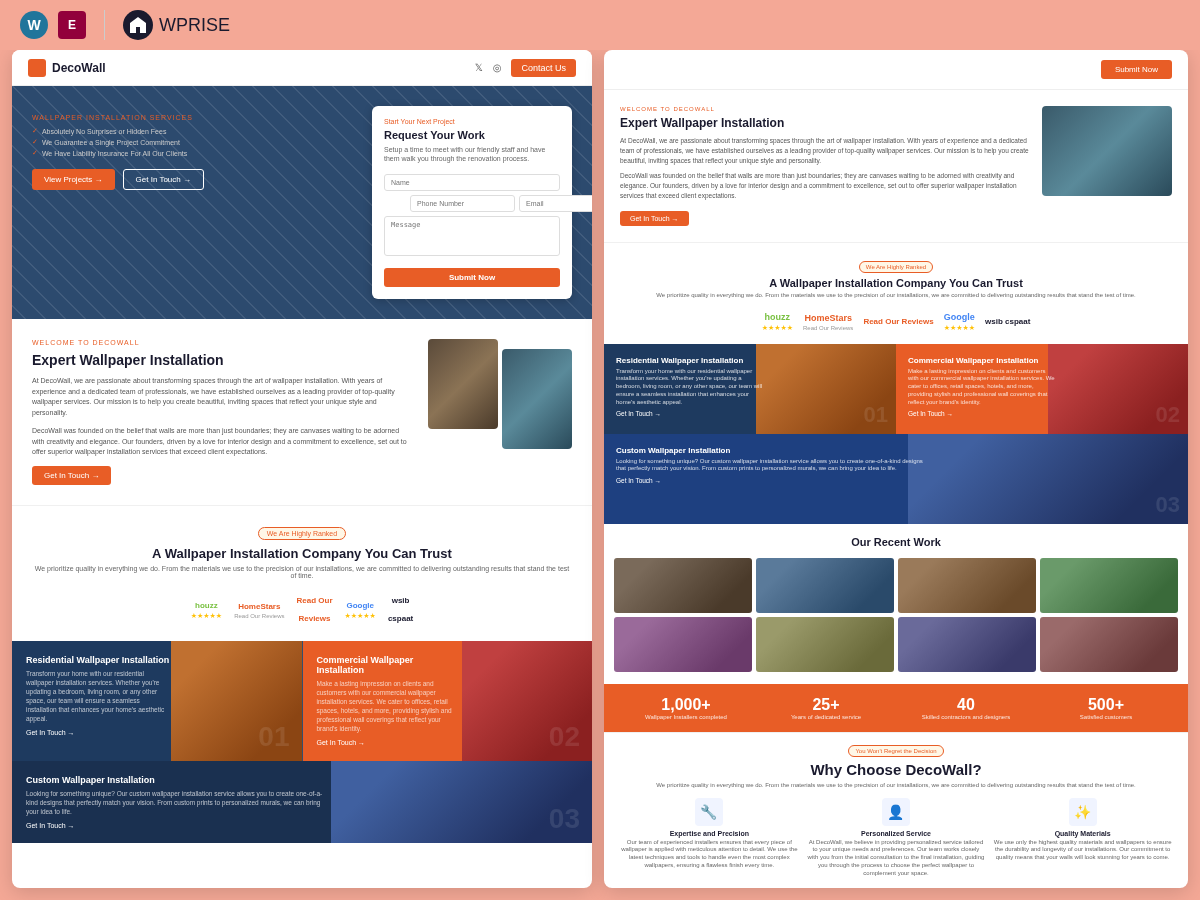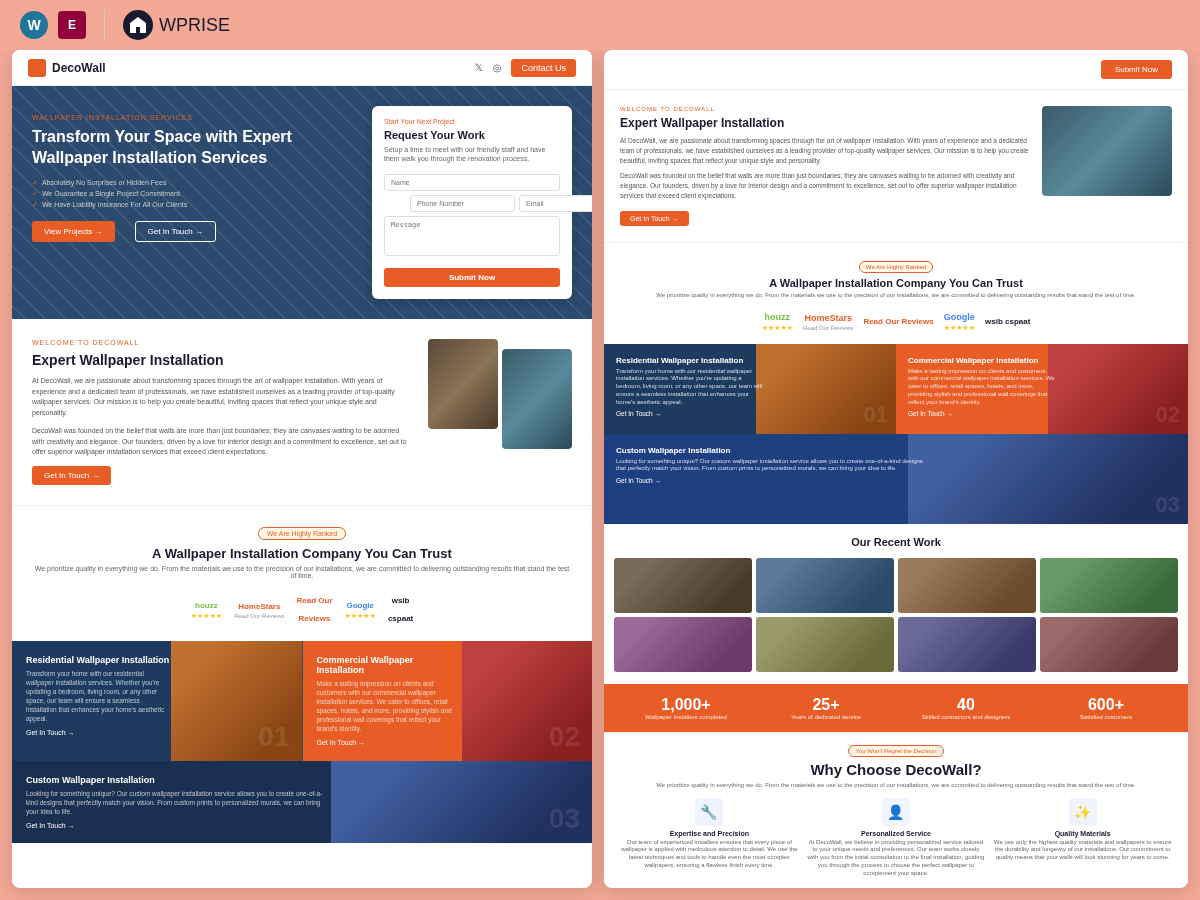--- a/index.html
+++ b/index.html
@@ -132,21 +132,21 @@
     }
     .hero-checks {
       margin-bottom: 12px;
     }
     .hero-check {
       font-size: 7px; color: #ccc;
       display: flex; align-items: center; gap: 4px; margin-bottom: 3px;
     }
     .check-mark { color: #e85d26; }
     .hero-buttons {
-      display: flex; gap: 20px;
+      display: flex; gap: 8px;
     }
     .btn-primary {
       background: #e85d26; color: white;
       padding: 5px 12px; border: none; border-radius: 3px;
       font-size: 8px; cursor: pointer; display: flex; align-items: center; gap: 3px;
     }
     .btn-outline {
       background: transparent; color: white;
       padding: 5px 12px; border: 1px solid white; border-radius: 3px;
       font-size: 8px; cursor: pointer; display: flex; align-items: center; gap: 3px;
@@ -579,21 +579,20 @@
         <span class="social-x">𝕏</span>
         <span class="social-ig">◎</span>
         <button class="contact-btn">Contact Us</button>
       </div>
     </div>
 
     <div class="hero-section">
       <div class="hero-pattern"></div>
       <div class="hero-content">
         <div class="hero-tag">Wallpaper Installation Services</div>
-        <div class="hero-title">Transform Your Space with Expert Wallpaper Installation Services</div>
         <div class="hero-checks">
           <div class="hero-check">
             <span class="check-mark">✓</span>
             <span>Absolutely No Surprises or Hidden Fees</span>
           </div>
           <div class="hero-check">
             <span class="check-mark">✓</span>
             <span>We Guarantee a Single Project Commitment</span>
           </div>
           <div class="hero-check">
@@ -840,21 +839,21 @@
         </div>
         <div class="stat-item">
           <div class="stat-num">25+</div>
           <div class="stat-label">Years of dedicated service</div>
         </div>
         <div class="stat-item">
           <div class="stat-num">40</div>
           <div class="stat-label">Skilled contractors and designers</div>
         </div>
         <div class="stat-item">
-          <div class="stat-num">600+</div>
+          <div class="stat-num">500+</div>
           <div class="stat-label">Satisfied customers</div>
         </div>
       </div>
 
       <div class="r-why">
         <div class="r-why-badge">
           <span class="r-why-badge-inner">You Won't Regret the Decision</span>
         </div>
         <div class="r-why-title">Why Choose DecoWall?</div>
         <div class="r-why-text">We prioritize quality in everything we do. From the materials we use to the precision of our installations, we are committed to delivering outstanding results that stand the test of time.</div>

